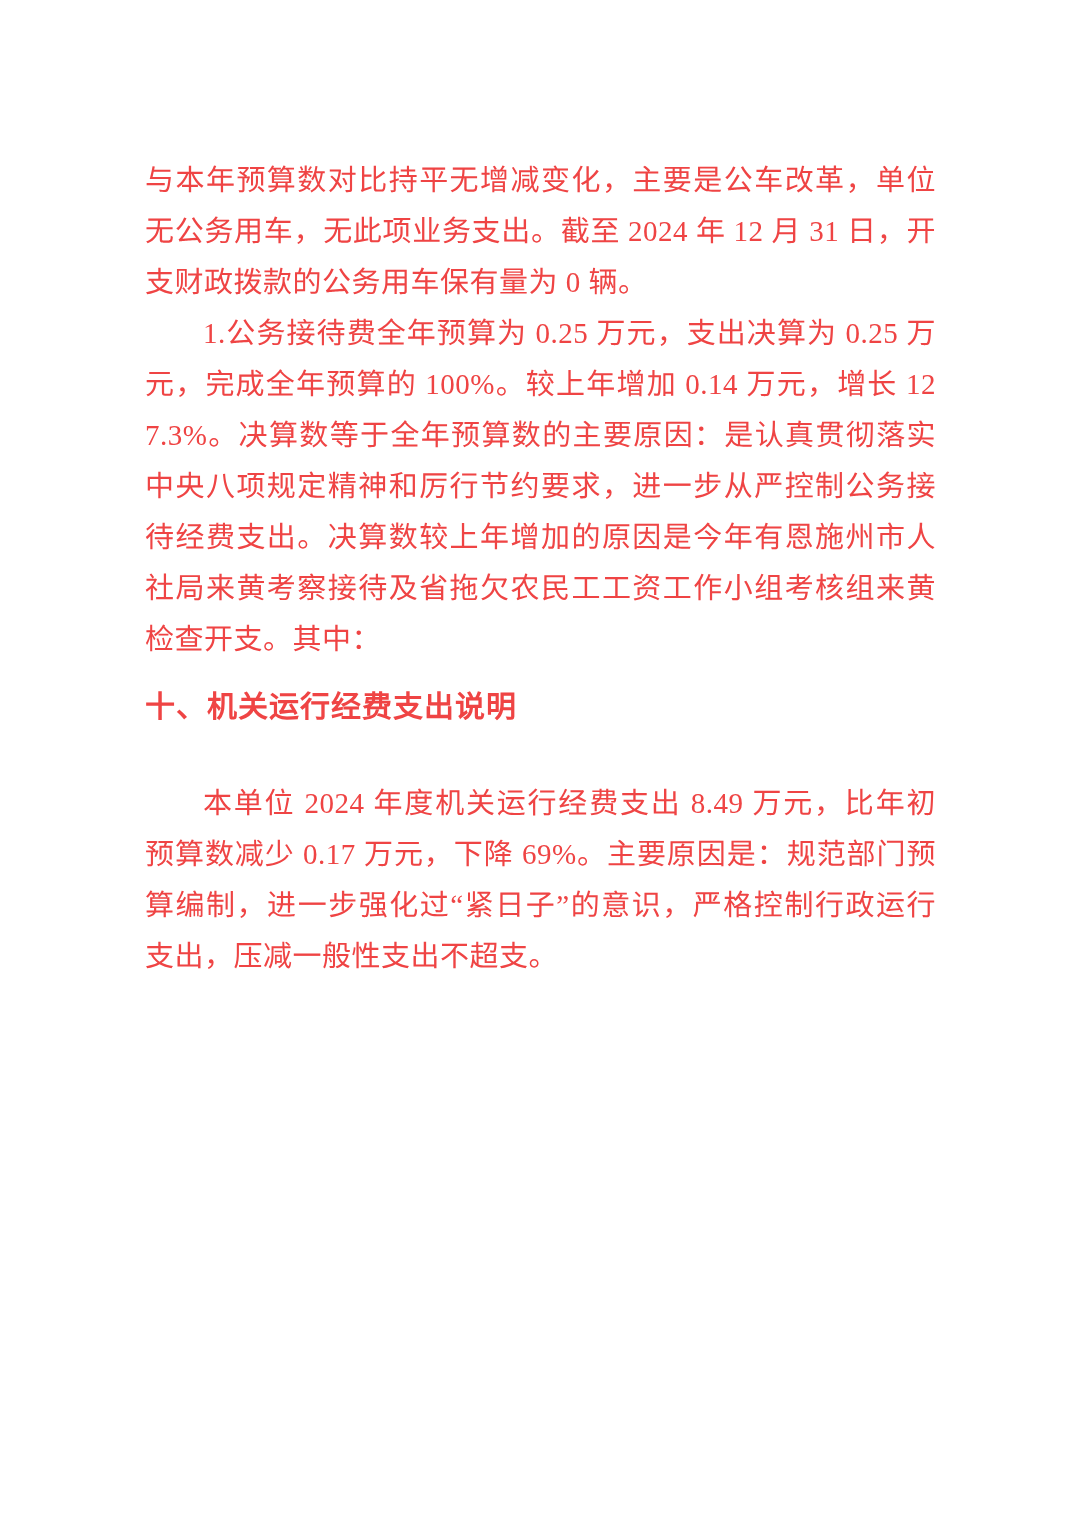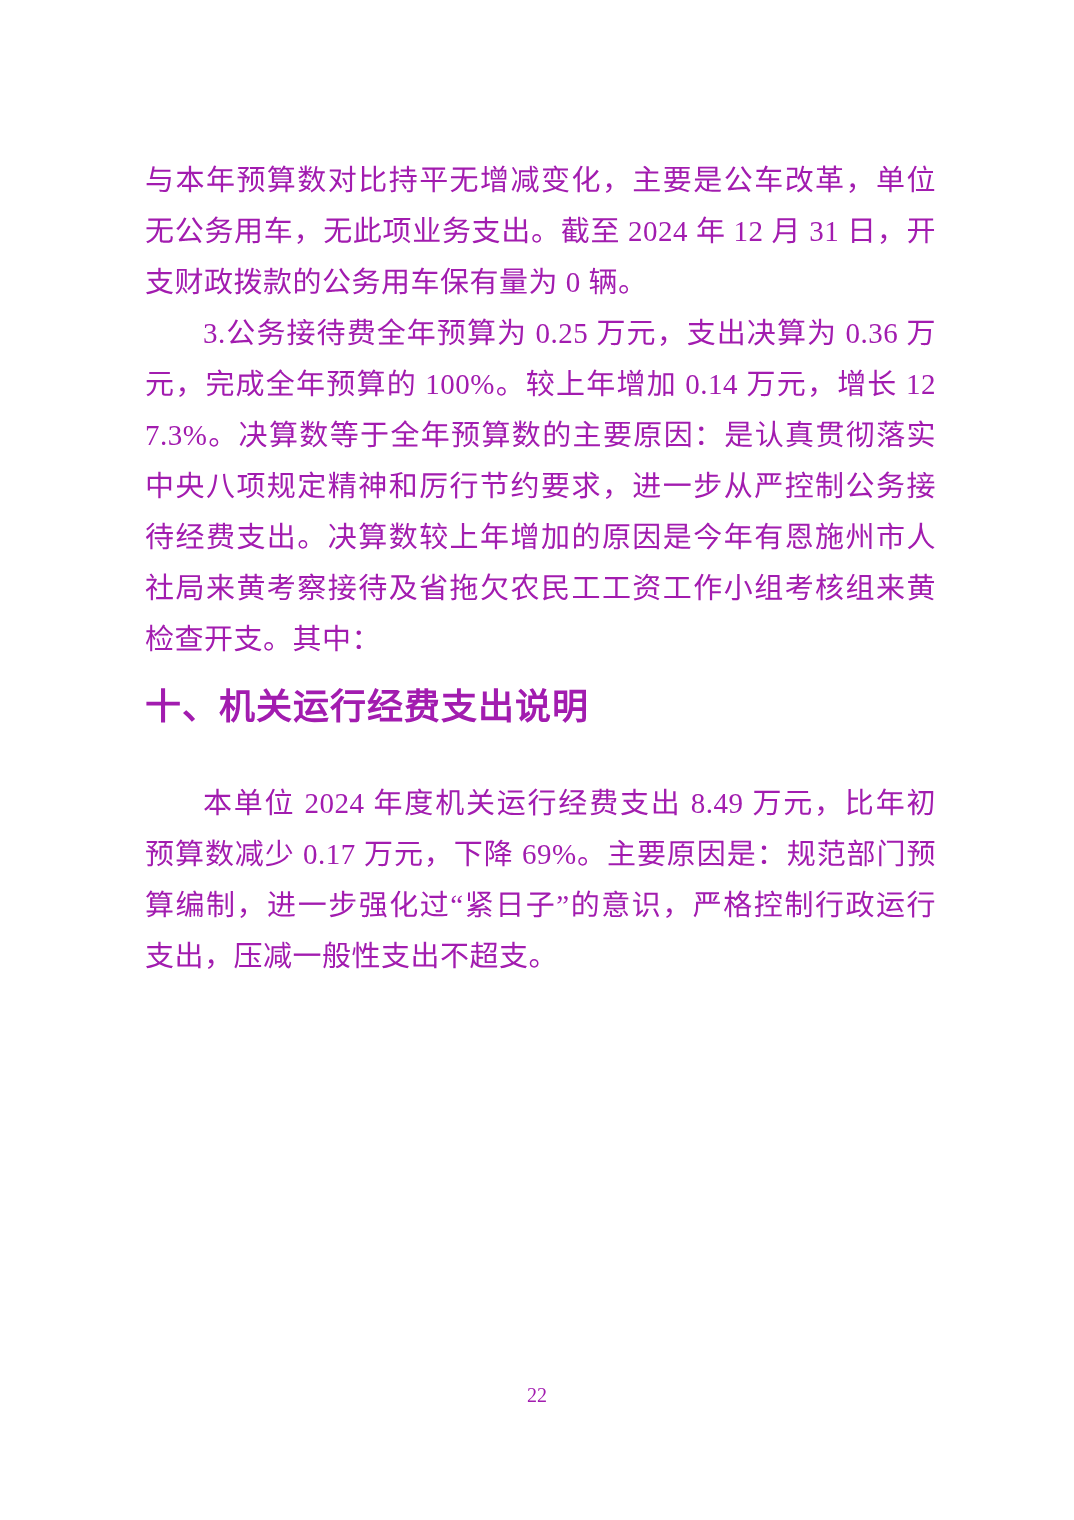--- a/index.html
+++ b/index.html
@@ -7,21 +7,21 @@
     padding: 0;
     background: #ffffff;
   }
   .page {
     position: relative;
     width: 1074px;
     height: 1520px;
     background: #ffffff;
     overflow: hidden;
     font-family: "Liberation Serif", "DejaVu Serif", serif;
-    color: #a21caf;
+    color: #ef4444;
   }
   .content {
     position: absolute;
     left: 145px;
     top: 155px;
     width: 791px;
   }
   .body-para {
     margin: 0;
     font-size: 29px;
@@ -30,21 +30,21 @@
     letter-spacing: 0.5px;
     word-break: break-all;
   }
   .body-para.indent {
     text-indent: 2em;
   }
   .section-heading {
     margin: 16px 0 46px 0;
     font-family: "Liberation Sans", "DejaVu Sans", sans-serif;
     font-weight: bold;
-    font-size: 36px;
+    font-size: 30px;
     line-height: 51px;
     letter-spacing: 1px;
     text-align: left;
   }
   .page-number {
     position: absolute;
     left: 0;
     top: 1383px;
     width: 100%;
     text-align: center;
@@ -53,24 +53,23 @@
   }
 </style>
 </head>
 <body>
 
 <div class="page">
   <div class="content">
 
     <p class="body-para">与本年预算数对比持平无增减变化，主要是公车改革，单位无公务用车，无此项业务支出。截至 2024 年 12 月 31 日，开支财政拨款的公务用车保有量为 0 辆。</p>
 
-    <p class="body-para indent">3.公务接待费全年预算为 0.25 万元，支出决算为 0.36 万元，完成全年预算的 100%。较上年增加 0.14 万元，增长 127.3%。决算数等于全年预算数的主要原因：是认真贯彻落实中央八项规定精神和厉行节约要求，进一步从严控制公务接待经费支出。决算数较上年增加的原因是今年有恩施州市人社局来黄考察接待及省拖欠农民工工资工作小组考核组来黄检查开支。其中：</p>
+    <p class="body-para indent">1.公务接待费全年预算为 0.25 万元，支出决算为 0.25 万元，完成全年预算的 100%。较上年增加 0.14 万元，增长 127.3%。决算数等于全年预算数的主要原因：是认真贯彻落实中央八项规定精神和厉行节约要求，进一步从严控制公务接待经费支出。决算数较上年增加的原因是今年有恩施州市人社局来黄考察接待及省拖欠农民工工资工作小组考核组来黄检查开支。其中：</p>
 
 
 
     <h2 class="section-heading">十、机关运行经费支出说明</h2>
 
     <p class="body-para indent">本单位 2024 年度机关运行经费支出 8.49 万元，比年初预算数减少 0.17 万元，下降 69%。主要原因是：规范部门预算编制，进一步强化过“紧日子”的意识，严格控制行政运行支出，压减一般性支出不超支。</p>
 
   </div>
 
-  <div class="page-number">22</div>
 </div>
 
 </body></html>

